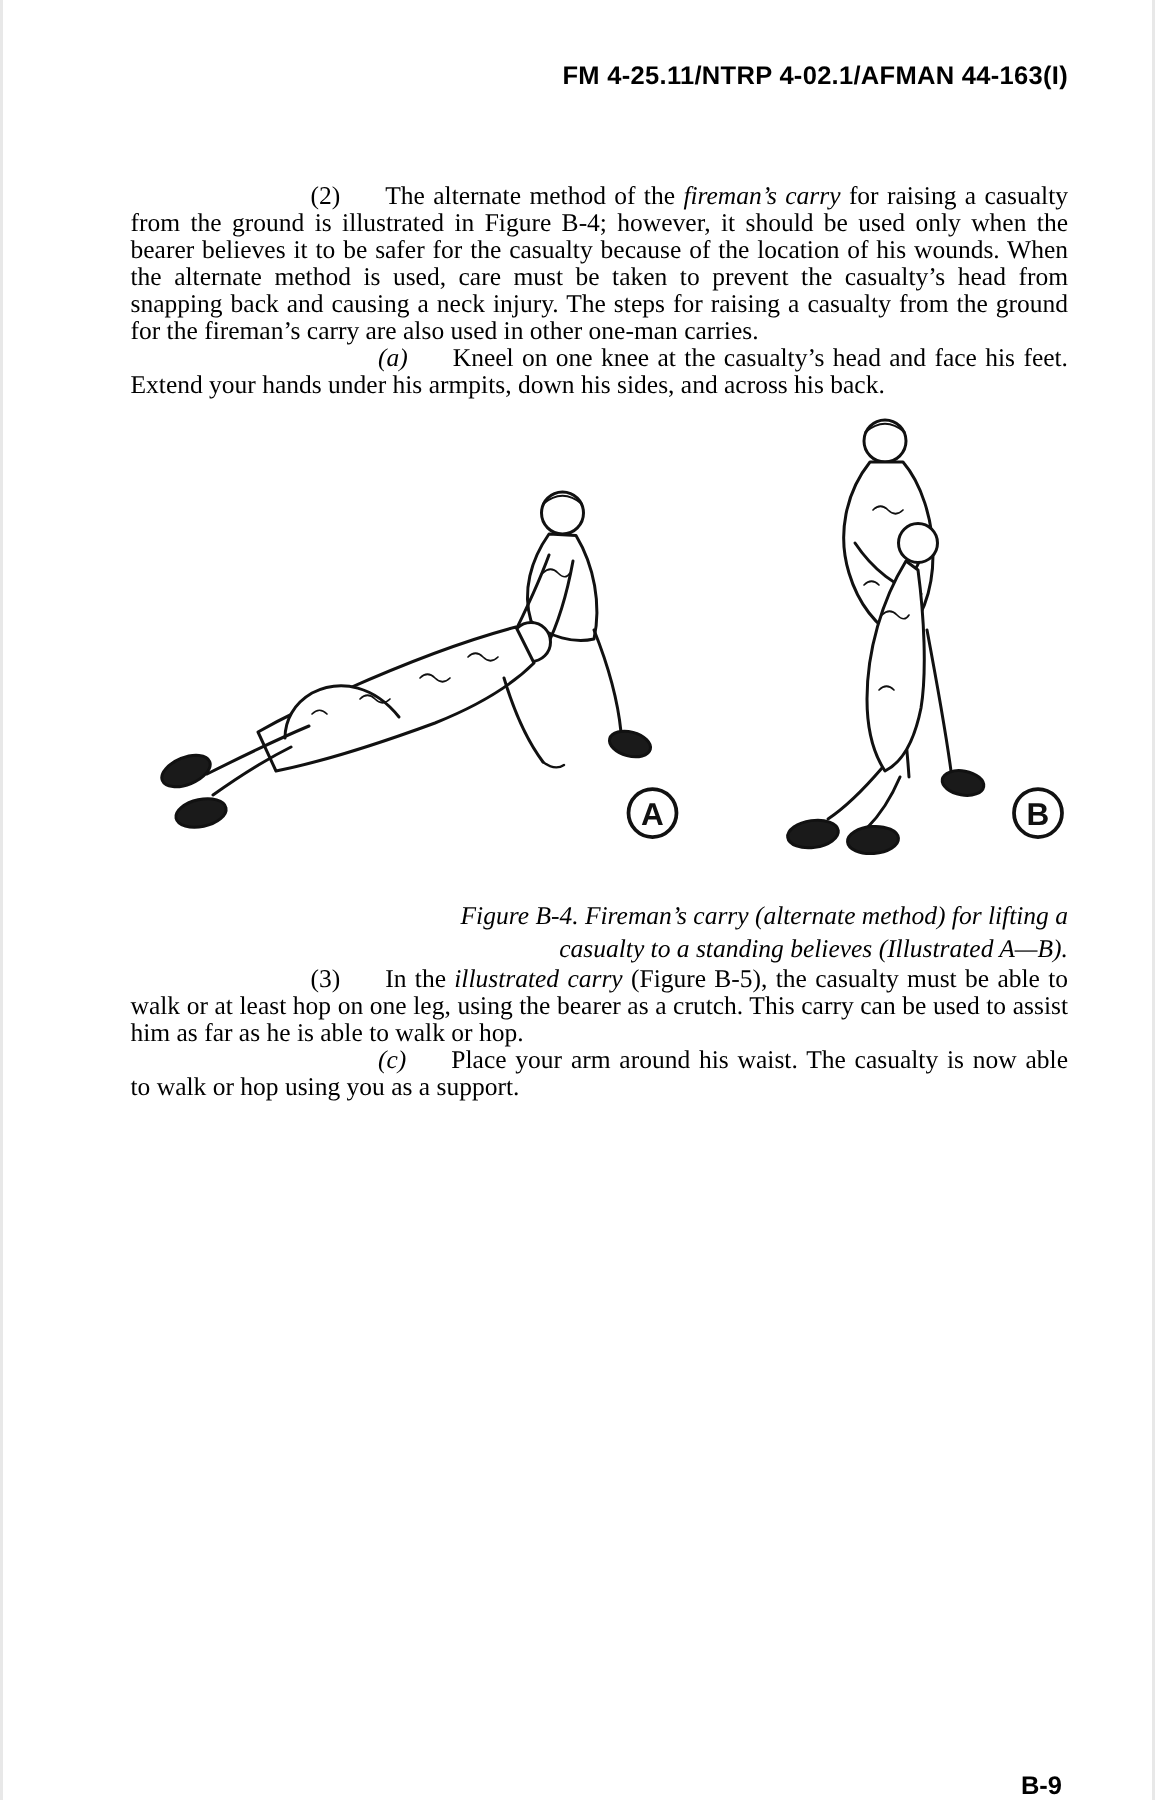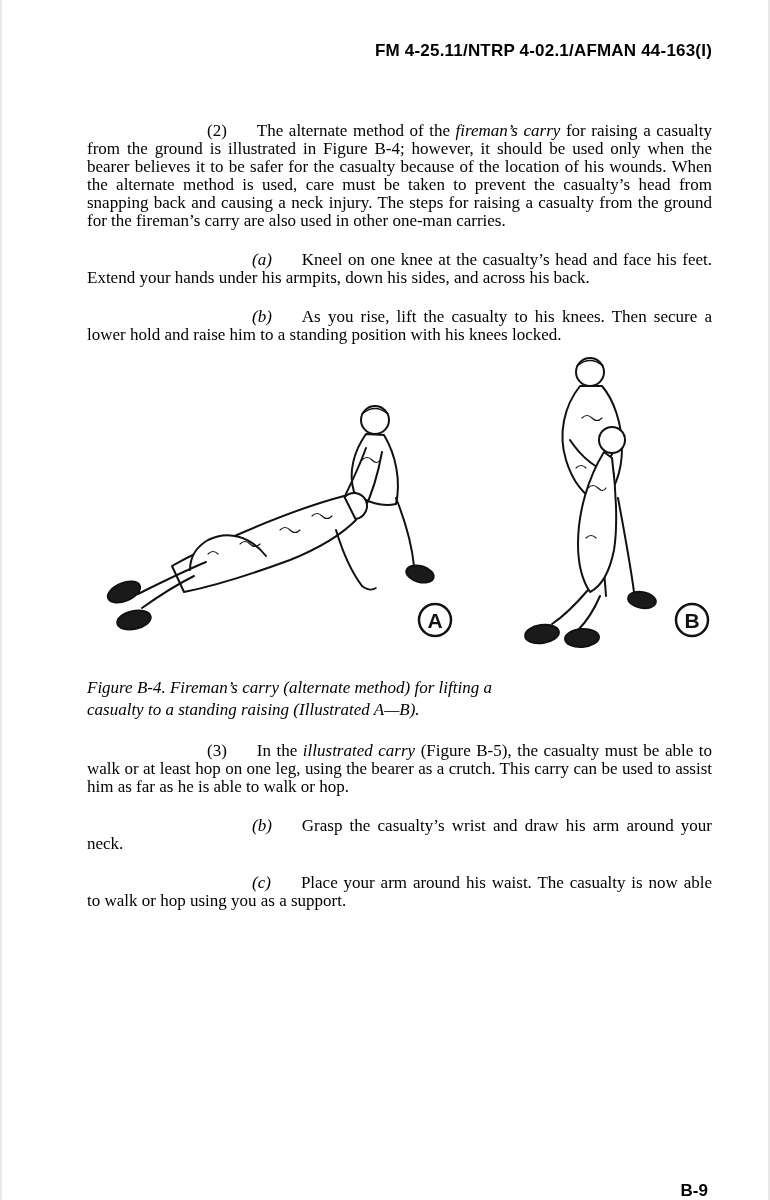--- a/index.html
+++ b/index.html
@@ -30,28 +30,28 @@
     font-size:17px;
     line-height:18px;
     text-align:justify;
     margin:0;
   }
   .indent-l1 { text-indent:120px; }
   .indent-l2 { text-indent:165px; }
   .label-gap { padding-right:30px; }
   .italic { font-style:italic; }
   .mt-p2  { margin-top:60px; }
-  .mt-sub { margin-top:21px; }
+  .mt-sub { }
   .figure-wrap {
     margin-top:4px;
     text-align:center;
   }
   .caption {
     margin-top:10px;
-    text-align:left;
+    text-align:right;
     font-style:italic;
     font-size:17px;
     line-height:22px;
   }
   .page-number {
     position:absolute;
     top:1181px;
     right:60px;
     font-family:"Liberation Sans", sans-serif;
     font-weight:bold;
@@ -63,21 +63,20 @@
 
 <div class="page">
   <div class="content">
 
     <div class="doc-header">FM 4-25.11/NTRP 4-02.1/AFMAN 44-163(I)</div>
 
     <p class="para indent-l1 mt-p2"><span class="label-gap">(2)</span><span>The alternate method of the </span><span class="italic">fireman’s carry</span><span> for raising a casualty from the ground is illustrated in Figure B-4; however, it should be used only when the bearer believes it to be safer for the casualty because of the location of his wounds.  When the alternate method is used, care must be taken to prevent the casualty’s head from snapping back and causing a neck injury.  The steps for raising a casualty from the ground for the fireman’s carry are also used in other one-man carries.</span></p>
 
     <p class="para indent-l2 mt-sub"><span class="label-gap italic">(a)</span><span>Kneel on one knee at the casualty’s head and face his feet.  Extend your hands under his armpits, down his sides, and across his back.</span></p>
 
-    <p class="para indent-l2 mt-sub"><span class="label-gap italic">(b)</span><span>As you rise, lift the casualty to his knees.  Then secure a lower hold and raise him to a standing position with his knees locked.</span></p>
 
     <div class="figure-wrap">
       <svg viewBox="0 0 620 315" width="620" height="315">
 
         <g stroke="#111" fill="none" stroke-width="2" stroke-linecap="round" stroke-linejoin="round">
 
           <circle cx="285" cy="72" r="14" fill="#fff"></circle>
           <path d="M272,66 q13,-11 26,0" stroke-width="1.4"></path>
 
           <path d="M276,86 C264,103 258,124 264,144 C276,155 293,159 306,156 C311,133 306,107 294,87 Z" fill="#fff"></path>
@@ -141,27 +140,26 @@
         <g>
           <circle cx="345" cy="272" r="16" fill="#fff" stroke="#111" stroke-width="2.5"></circle>
           <text x="345" y="280" text-anchor="middle" font-family="Liberation Sans, sans-serif" font-size="21" font-weight="bold" fill="#111">A</text>
           <circle cx="602" cy="272" r="16" fill="#fff" stroke="#111" stroke-width="2.5"></circle>
           <text x="602" y="280" text-anchor="middle" font-family="Liberation Sans, sans-serif" font-size="21" font-weight="bold" fill="#111">B</text>
         </g>
       </svg>
 
       <div class="caption">
         <div>Figure B-4.  Fireman’s carry (alternate method) for lifting a</div>
-        <div>casualty to a standing raising (Illustrated A—B).</div>
+        <div>casualty to a standing believes (Illustrated A—B).</div>
       </div>
     </div>
 
     <p class="para indent-l1 mt-sub"><span class="label-gap">(3)</span><span>In the </span><span class="italic">illustrated carry</span><span>  (Figure B-5), the casualty must be able to walk or at least hop on one leg, using the bearer as a crutch.  This carry can be used to assist him as far as he is able to walk or hop.</span></p>
 
 
-    <p class="para indent-l2 mt-sub"><span class="label-gap italic">(b)</span><span>Grasp the casualty’s wrist and draw his arm around your neck.</span></p>
 
     <p class="para indent-l2 mt-sub"><span class="label-gap italic">(c)</span><span>Place your arm around his waist.  The casualty is now able to walk or hop using you as a support.</span></p>
 
   </div>
 
   <div class="page-number">B-9</div>
 </div>
 
 </body></html>

